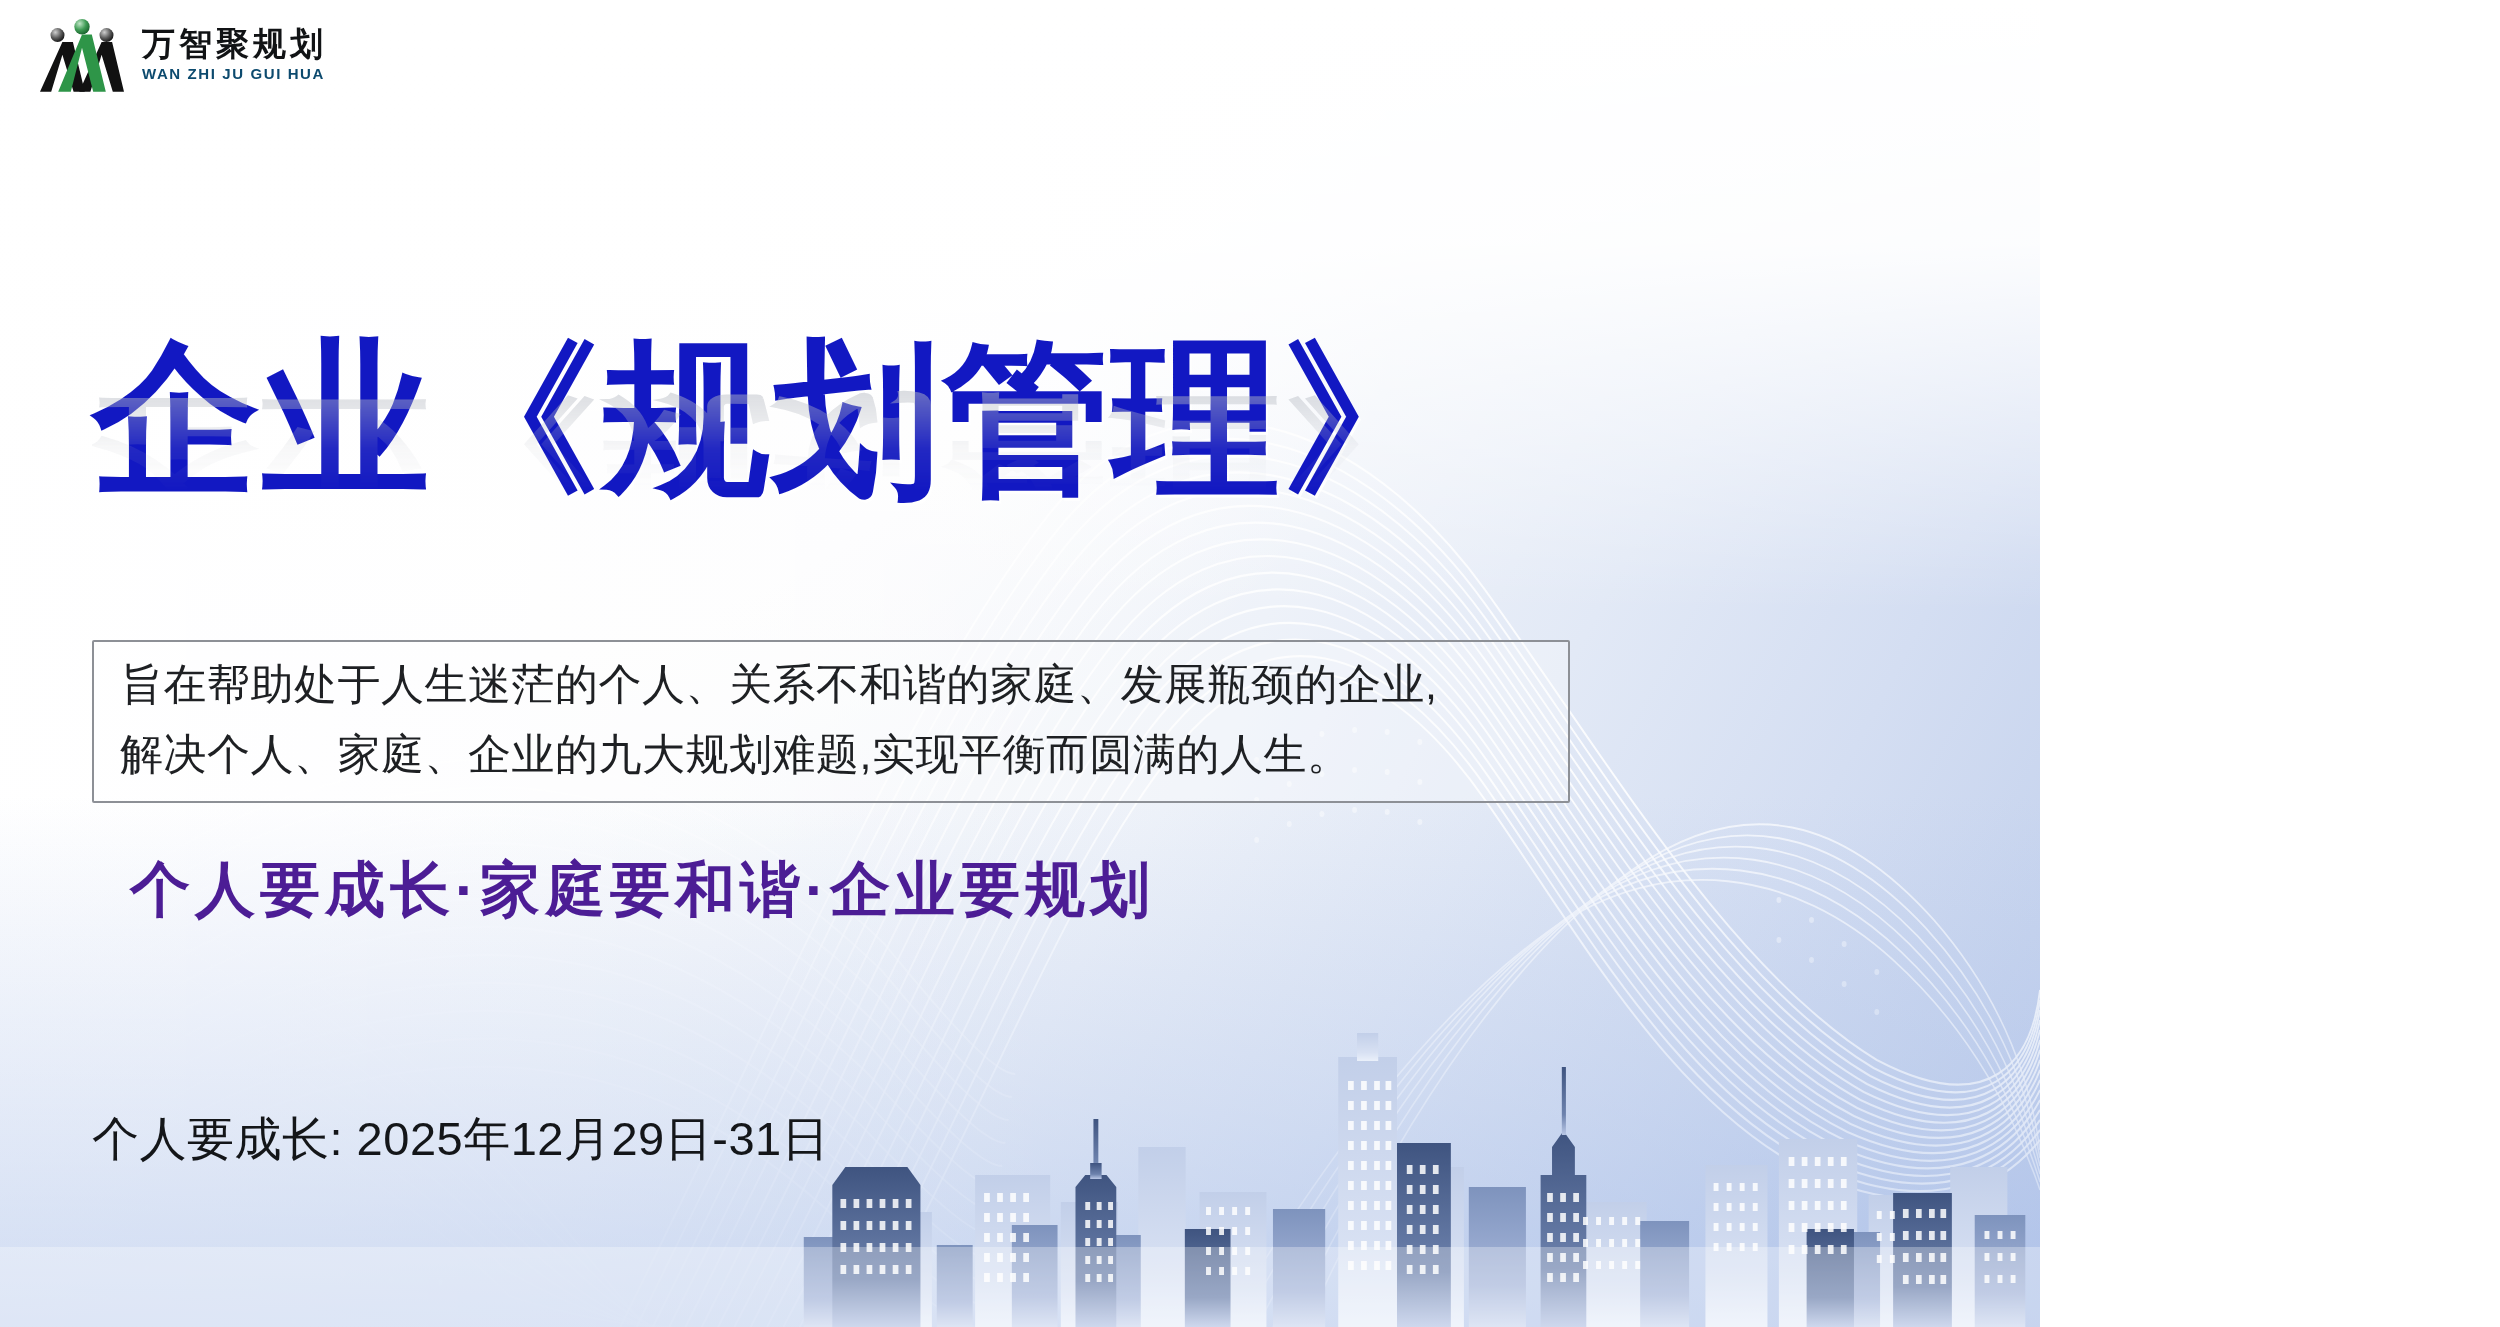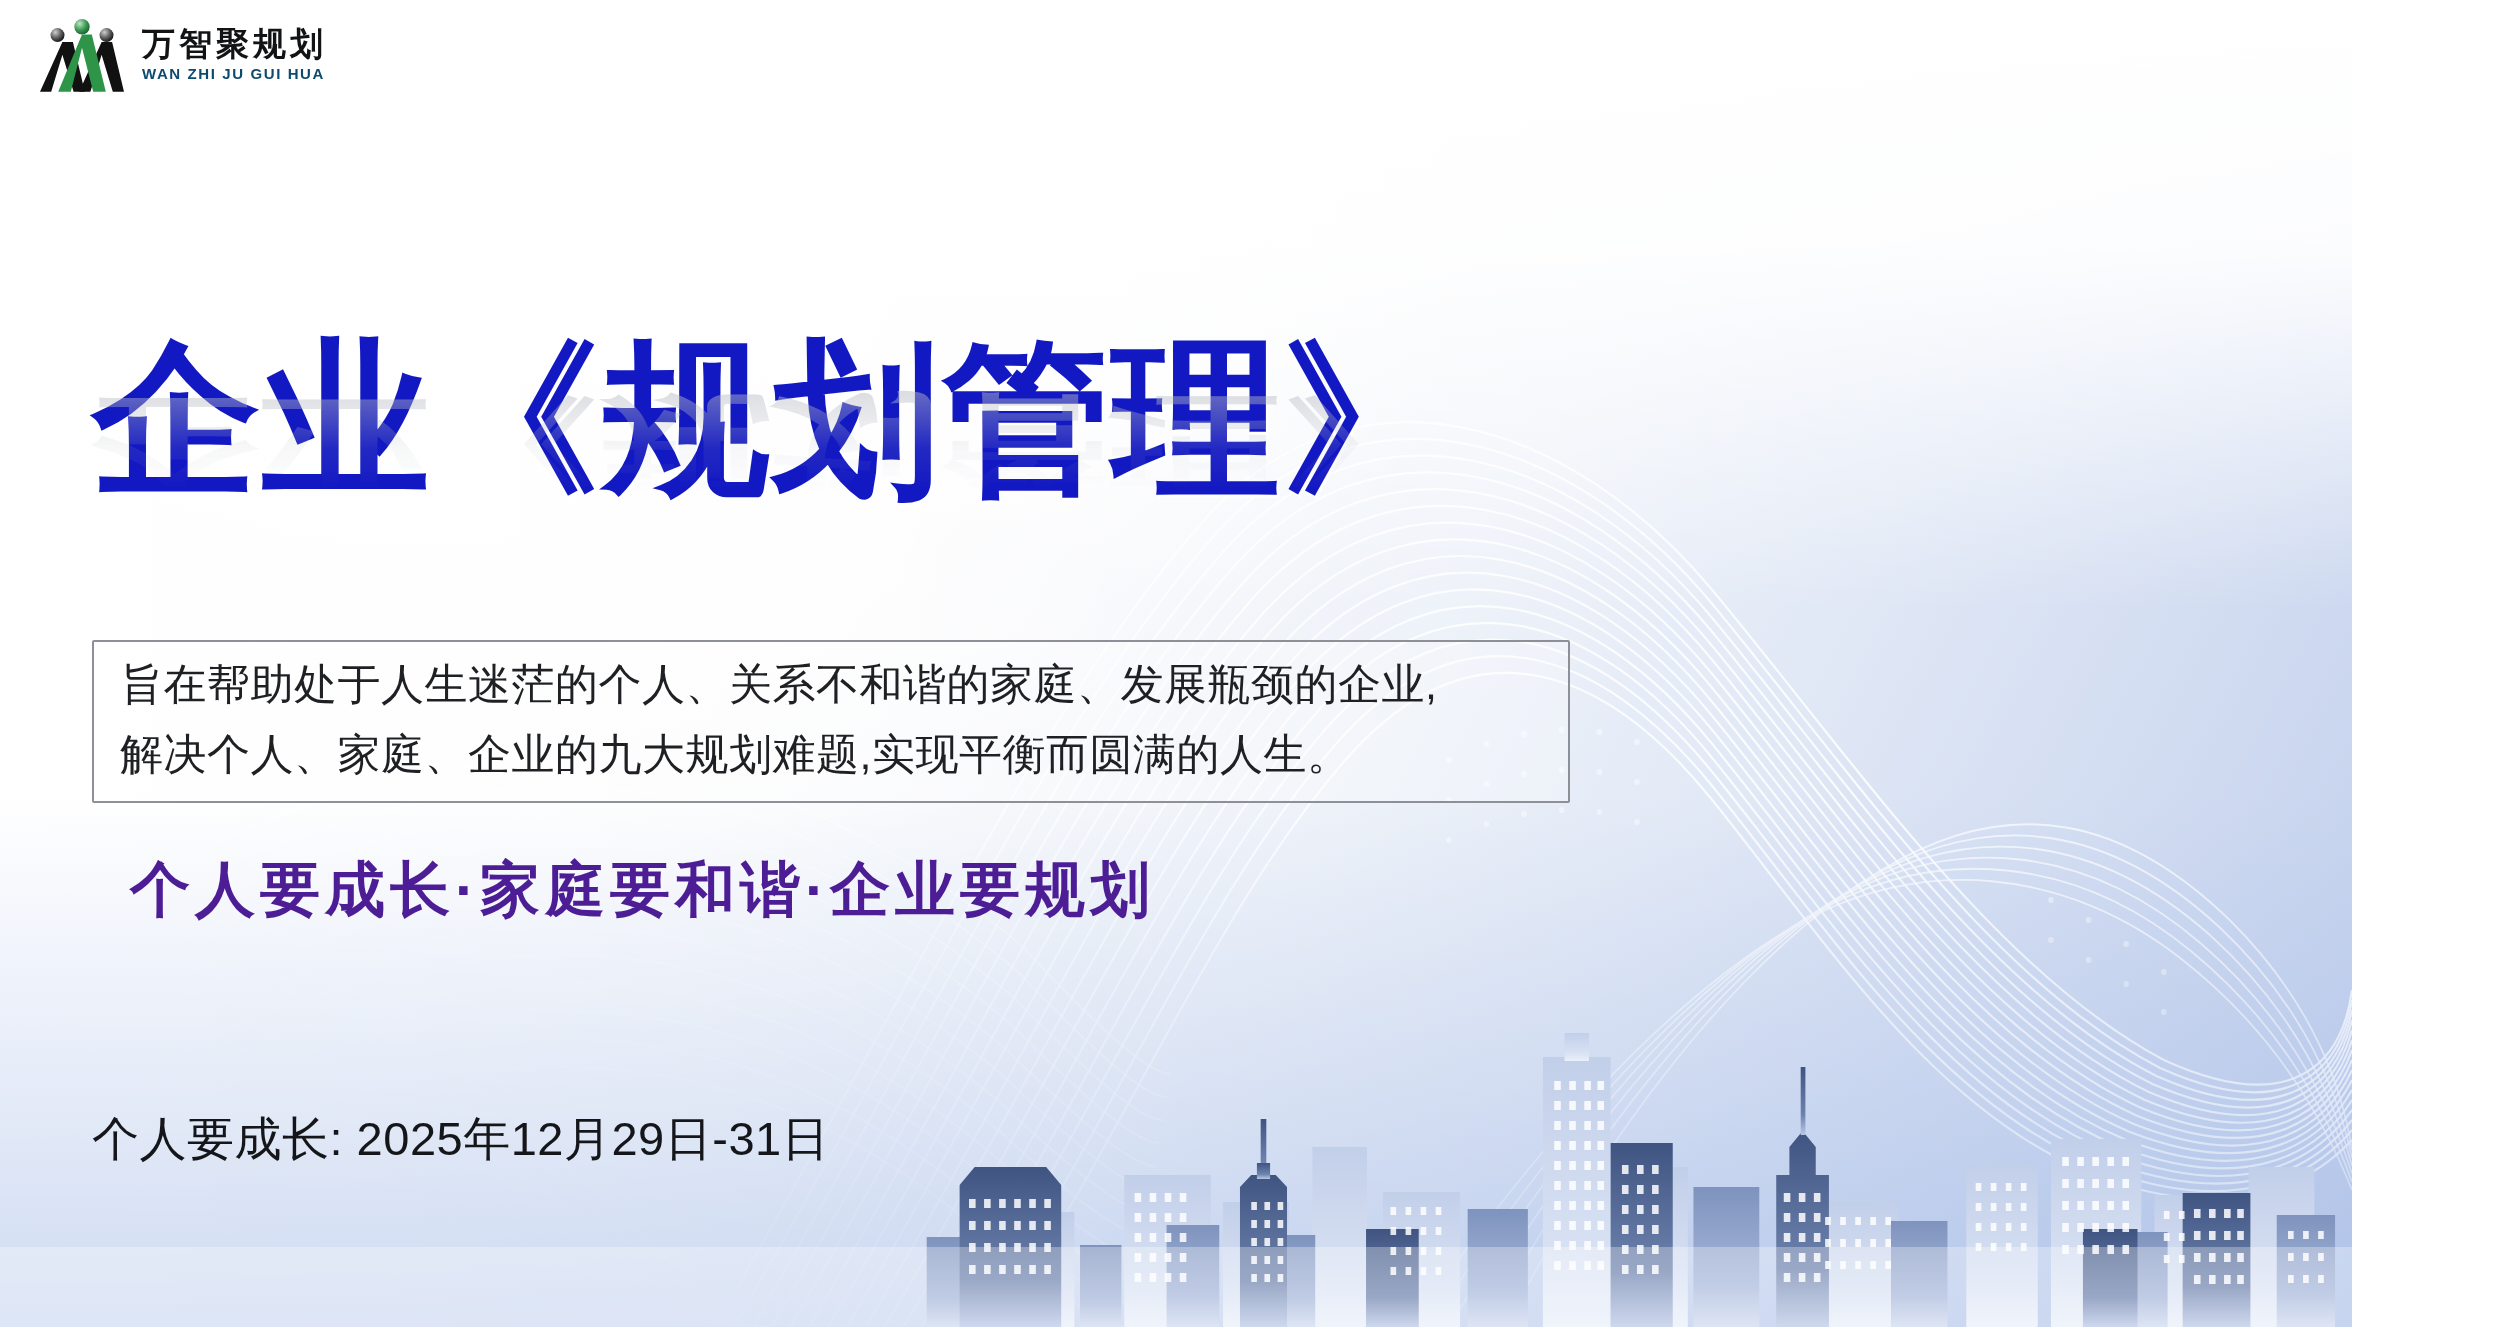--- a/index.html
+++ b/index.html
@@ -5,21 +5,21 @@
 <style>
   * { margin:0; padding:0; box-sizing:border-box; }
   html,body { background:#fff; }
 
   body {
     font-family:"Liberation Sans","DejaVu Sans",sans-serif;
   }
 
   #poster {
     position:relative;
-    width:2352px;
+    width:2040px;
     height:1327px;
     overflow:hidden;
     background:#ffffff;
   }
 
   
   .bg-base{
     position:absolute; inset:0;
     background:
       radial-gradient(ellipse 1400px 900px at 18% 18%, #ffffff 0%, #fdfdfe 48%, rgba(255,255,255,0) 75%),

